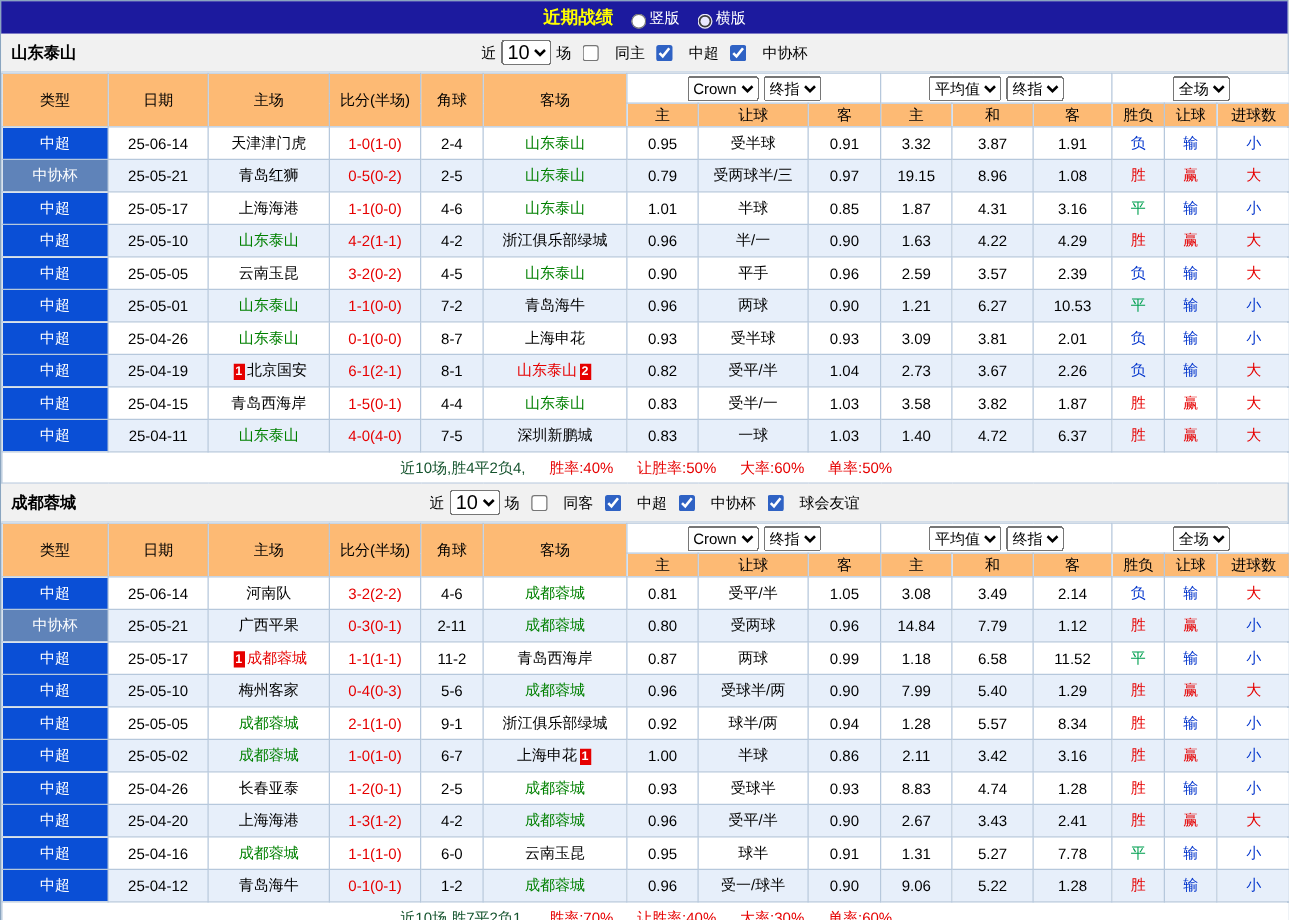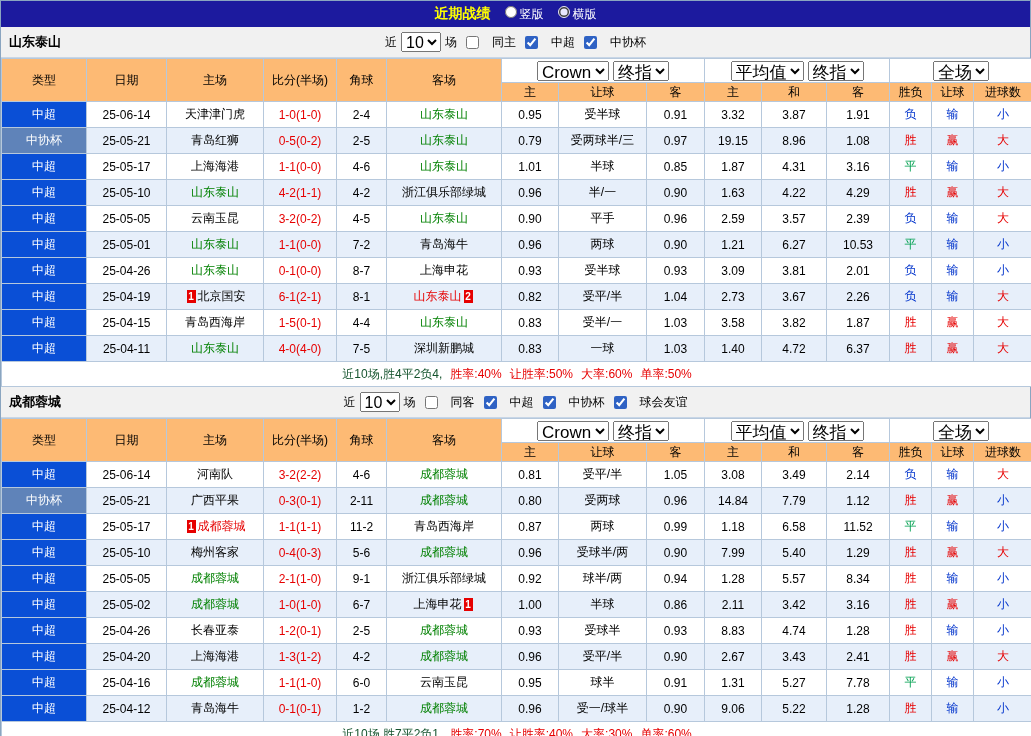--- a/index.html
+++ b/index.html
@@ -5,54 +5,54 @@
   *{box-sizing:border-box}
   html,body{margin:0;padding:0}
   body{width:1031px;background:#fff;color:#000;
        font-family:"Liberation Sans","DejaVu Sans",sans-serif;font-size:12px}
   .page{width:1031px;border:1px solid #8aa5c0}
 
   
   .topbar{background:#1c1a9e;height:26px;display:flex;align-items:center;
           justify-content:center;gap:14px;color:#fff}
   .topbar-title{color:#ffff00;font-weight:bold;font-size:14px}
-  .radio-label{display:inline-flex;align-items:flex-start;gap:3px;cursor:pointer;color:#fff}
+  .radio-label{display:inline-flex;align-items:flex-end;gap:3px;cursor:pointer;color:#fff}
   .radio-label input{margin:0;width:12px;height:12px;accent-color:#e8e8ff}
 
   
   .filterbar{position:relative;background:#f1f1f1;border-bottom:1px solid #c8d6e6;
              height:31px;display:flex;align-items:center;justify-content:center;gap:5px}
   .team-name{position:absolute;left:8px;font-weight:bold;font-size:13px}
   .count-select{height:20px;font-size:16px}
   .cb-label{display:inline-flex;align-items:center;gap:13px;margin-left:5px;cursor:pointer}
   input[type=checkbox]{width:13px;height:13px;margin:0;accent-color:#2f62c4}
 
   
   table{width:100%;border-collapse:collapse;table-layout:fixed}
   th,td{border:1px solid #b6c8dc;text-align:center;padding:0;overflow:hidden;white-space:nowrap}
   thead th{background:#fdba74;font-weight:normal;height:19px}
   th.selcell{background:#fff;height:24px}
-  .selcell select{height:20px;font-size:17px;margin:0 2px;max-width:46%}
+  .selcell select{height:20px;font-size:12px;margin:0 2px;max-width:46%}
   tbody td{height:26px;background:#fff}
   tr.alt td{background:#e7effa}
   td.league{color:#fff}
   td.league.csl{background:#0a4fd6}
   td.league.cup{background:#5f83b9}
   td.score{color:#e60000}
   .t-green{color:#008000}
   .t-red{color:#e60000}
   .t-black{color:#000}
   .c-red{color:#e60000}
   .c-green{color:#00a050}
   .c-blue{color:#0033cc}
   .rank-badge{display:inline-block;background:#e60000;color:#fff;font-size:10px;
               line-height:13px;min-width:9px;padding:0 1px;margin:0 2px;font-weight:bold}
   tfoot td{height:25px;background:#fff}
   .sum-prefix{color:#14532d}
-  .sum-stat{color:#e60000;margin-left:8px}
+  .sum-stat{color:#e60000;margin-left:19px}
 </style>
 </head>
 <body>
 
 <div class="page">
   <div class="topbar">
     <span class="topbar-title">近期战绩</span>
     <label class="radio-label">
       <input type="radio" name="layout" style="">
       <span>竖版</span>

